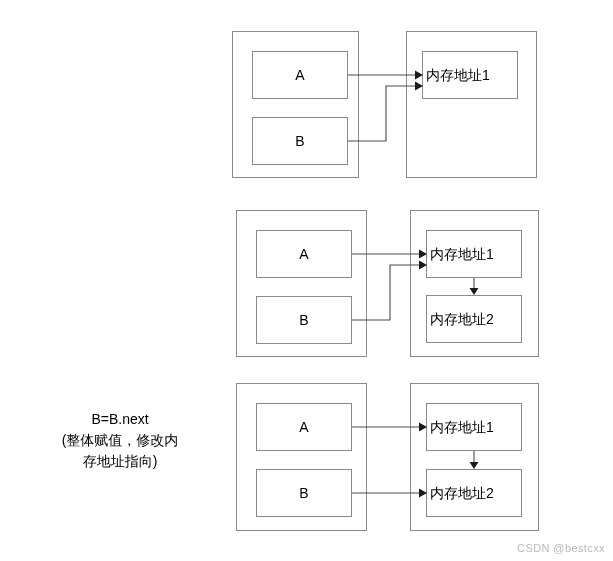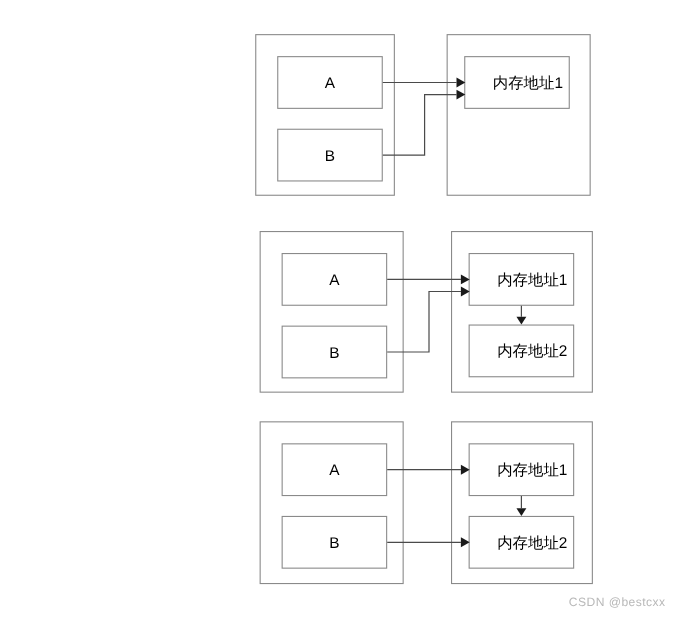--- a/index.html
+++ b/index.html
@@ -51,21 +51,21 @@
     font-size: 14px;
     line-height: 1;
     display: flex;
     align-items: center;
   }
   .cell.center {
     justify-content: center;
   }
   .cell.leftpad {
     justify-content: flex-start;
-    padding-left: 25px;
+    padding-left: 3px;
   }
 
   
   #connectors {
     position: absolute;
     left: 0;
     top: 0;
     width: 613px;
     height: 561px;
     pointer-events: none;
@@ -113,20 +113,23 @@
   <div class="cell center" style="left:256px; top:230px; width:96px; height:48px;">A</div>
 
   <div class="cell center" style="left:256px; top:296px; width:96px; height:48px;">B</div>
 
   <div class="container-box" style="left:410px; top:210px; width:129px; height:147px;"></div>
 
   <div class="cell leftpad" style="left:426px; top:230px; width:96px; height:48px;">内存地址1</div>
 
   <div class="cell leftpad" style="left:426px; top:295px; width:96px; height:48px;">内存地址2</div>
 
+  <div class="row-label" style="left:20px; top:409px; width:200px;">B=B.next
+(整体赋值，修改内
+存地址指向)</div>
 
   <div class="container-box" style="left:236px; top:383px; width:131px; height:148px;"></div>
 
   <div class="cell center" style="left:256px; top:403px; width:96px; height:48px;">A</div>
 
   <div class="cell center" style="left:256px; top:469px; width:96px; height:48px;">B</div>
 
   <div class="container-box" style="left:410px; top:383px; width:129px; height:148px;"></div>
 
   <div class="cell leftpad" style="left:426px; top:403px; width:96px; height:48px;">内存地址1</div>

